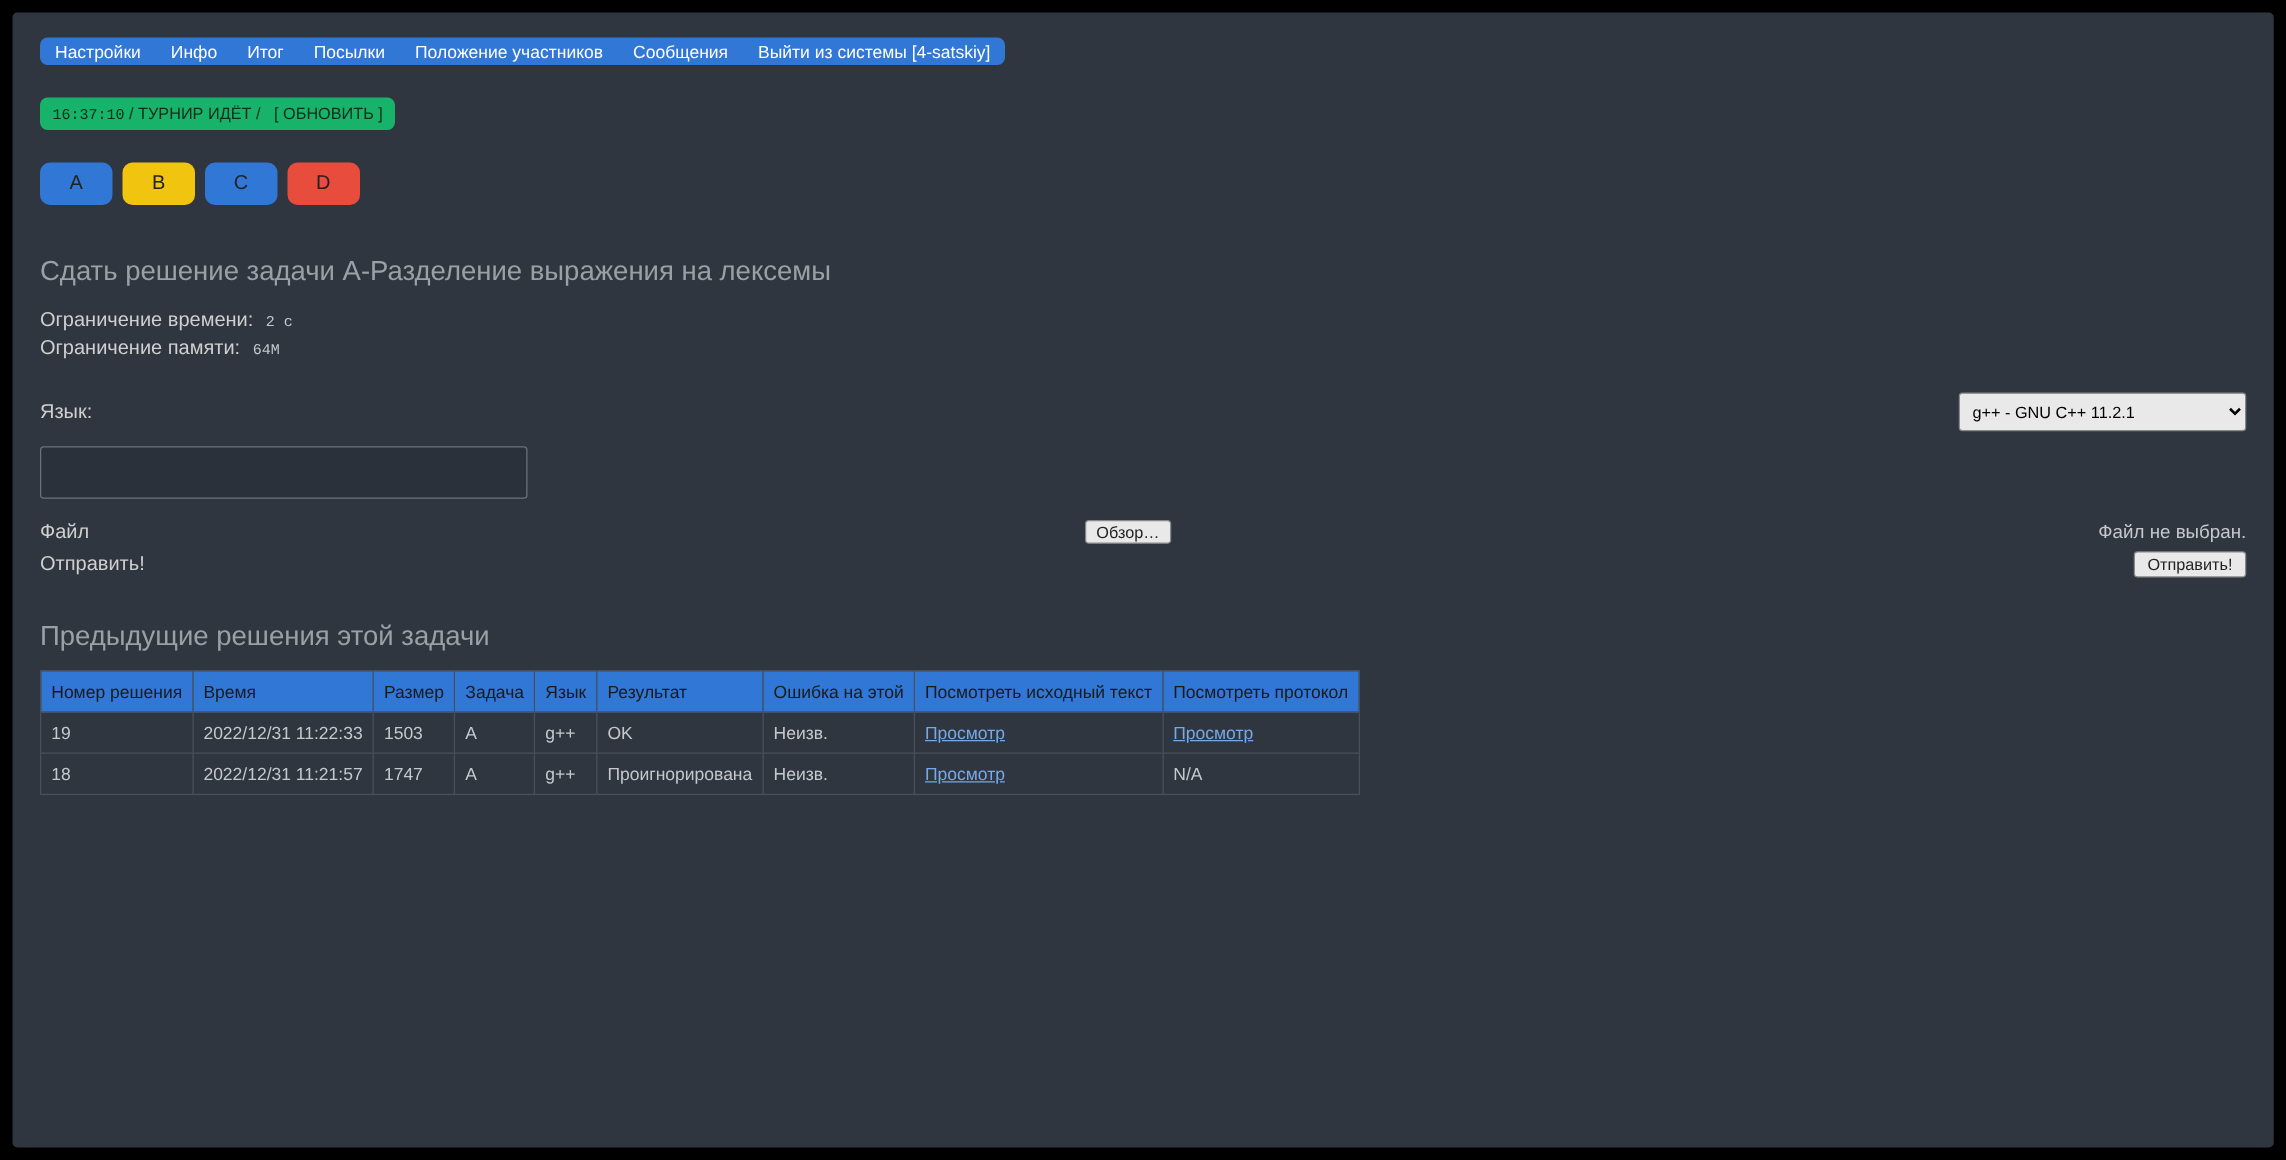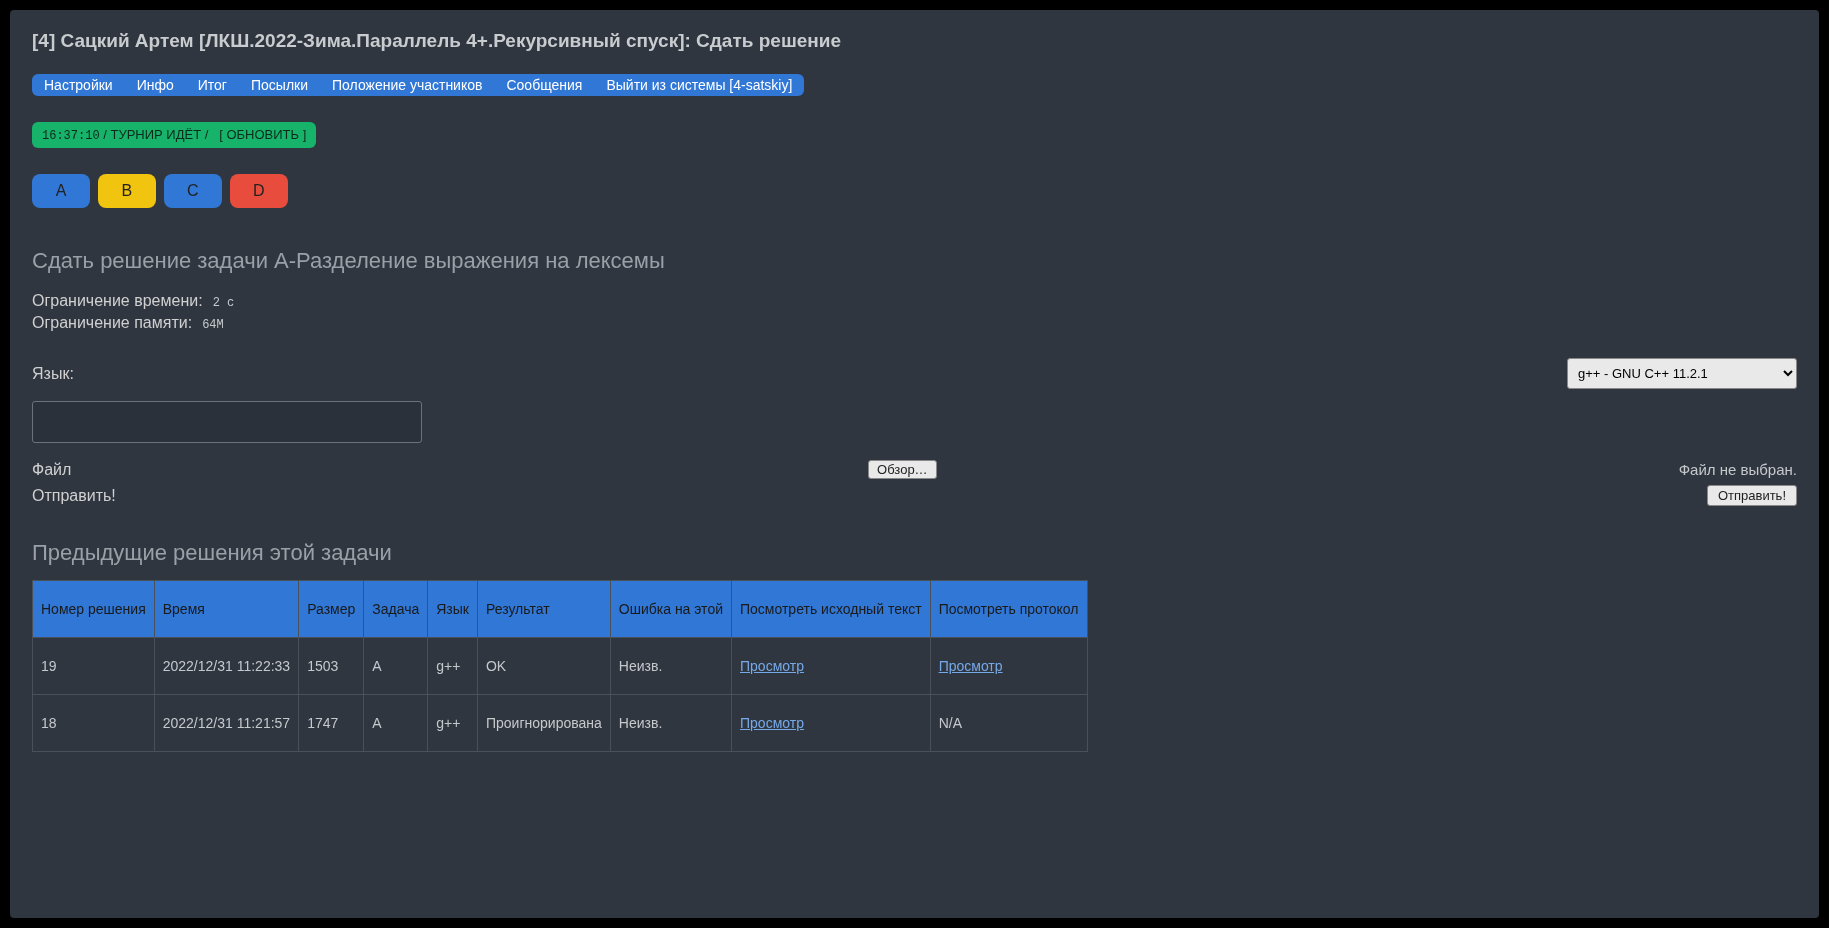--- a/index.html
+++ b/index.html
@@ -139,42 +139,41 @@
     font-size: 22px;
     color: #9aa0a6;
     margin: 34px 0 14px 0;
   }
   table.results {
     border-collapse: collapse;
     font-size: 14px;
   }
   table.results th, table.results td {
     border: 1px solid #4a5059;
-    padding: 20px 8px;
+    padding: 8px 8px;
     text-align: left;
     white-space: nowrap;
   }
   table.results th {
     background: #3077d6;
     color: #1a1a1a;
     font-weight: normal;
   }
   table.results td { color: #c6c9cc; }
   a.view-link {
     color: #76a9e8;
     text-decoration: underline;
     cursor: pointer;
   }
 </style>
 </head>
 <body>
 
 <div class="page">
 
-  <div class="page-title">[4] Сацкий Артем [ЛКШ.2022-Зима.Параллель 4+.Рекурсивный спуск]: Сдать решение</div>
 
   <div class="nav">
     <div class="nav-item">Настройки</div>
     <div class="nav-item">Инфо</div>
     <div class="nav-item">Итог</div>
     <div class="nav-item">Посылки</div>
     <div class="nav-item">Положение участников</div>
     <div class="nav-item">Сообщения</div>
     <div class="nav-item">Выйти из системы [4-satskiy]</div>
   </div>

